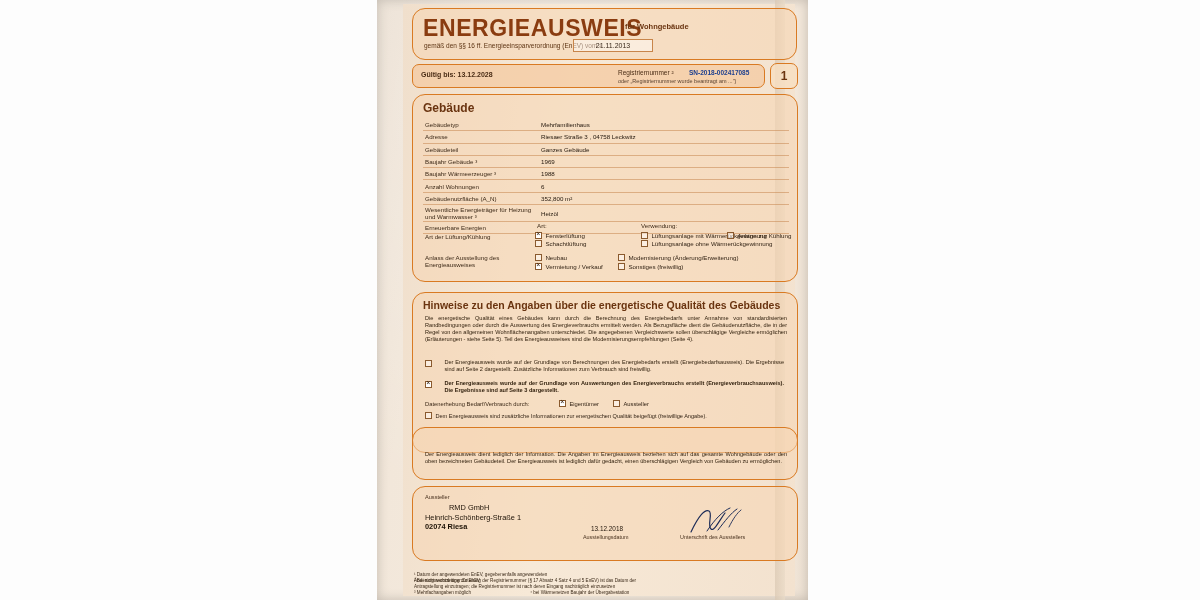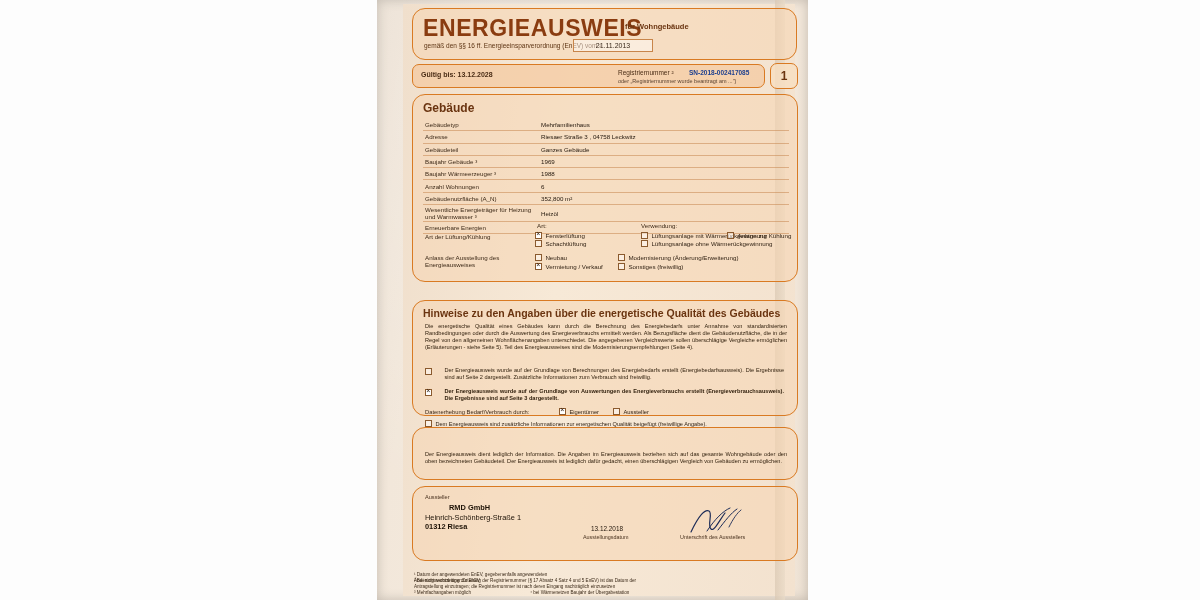--- a/index.html
+++ b/index.html
@@ -85,21 +85,21 @@
   .sect{position:absolute;font-size:6.2px;color:#3d2a18;}
   .cb{
     display:inline-block;width:5.4px;height:5.4px;border:1px solid #8a5a2e;
     background:rgba(255,255,255,.5);vertical-align:-1px;margin-right:3px;
   }
   .cb.on{background:#fff;position:relative;}
   .cb.on:after{content:"×";position:absolute;left:0.2px;top:-2.6px;font-size:7px;color:#2b1a0c;line-height:7px;}
   .optrow{font-size:6.2px;color:#2d1e10;white-space:nowrap;}
 
   
-  #hinweise1{left:412px;top:300px;width:386px;height:116px;}
+  #hinweise1{left:412px;top:292px;width:386px;height:161px;}
   #hinweise1 .ttl{position:absolute;left:10px;top:6px;font-size:10.5px;}
   .para{position:absolute;font-size:5.6px;line-height:7.1px;color:#33220f;text-align:justify;}
   .bold{font-weight:bold;}
 
   
   #hinweise2{left:412px;top:427px;width:386px;height:53px;}
   #hinweise2 .ttl{position:absolute;left:10px;top:6px;font-size:10.5px;}
 
   
   #aussteller{left:412px;top:486px;width:386px;height:75px;}
@@ -248,23 +248,23 @@
     </div>
   </div>
 
   <div class="blk" id="hinweise2">
     <div class="para" style="left:12px;top:23px;width:362px;">Der Energieausweis dient lediglich der Information. Die Angaben im Energieausweis beziehen sich auf das gesamte Wohngebäude oder den oben bezeichneten Gebäudeteil. Der Energieausweis ist lediglich dafür gedacht, einen überschlägigen Vergleich von Gebäuden zu ermöglichen.</div>
   </div>
 
   <div class="blk" id="aussteller">
     <div class="as-lbl">Aussteller</div>
     <div class="as-name">
-      <div style="font-weight:bold;padding-left:24px;">RMD GmbH</div>
+      <div style="font-weight:normal;padding-left:24px;">RMD GmbH</div>
       <div>Heinrich-Schönberg-Straße 1</div>
-      <div style="font-weight:bold;">01312 Riesa</div>
+      <div style="font-weight:bold;">02074 Riesa</div>
     </div>
     <div class="as-date">13.12.2018</div>
     <div class="as-datelbl">Ausstellungsdatum</div>
     <div class="as-siglbl">Unterschrift des Ausstellers</div>
     <svg class="sig" viewBox="0 0 80 30">
       <path d="M6 27 C14 10, 20 4, 24 6 C28 8, 22 20, 26 24 C29 27, 34 16, 40 8" fill="none" stroke="#1c2b57" stroke-width="1.2" stroke-linecap="round"></path>
       <path d="M22 26 C30 14, 38 6, 45 3" fill="none" stroke="#1c2b57" stroke-width="1" stroke-linecap="round"></path>
       <path d="M33 25 C40 16, 46 8, 52 4" fill="none" stroke="#1c2b57" stroke-width="1" stroke-linecap="round"></path>
       <path d="M44 22 C48 14, 52 8, 56 5" fill="none" stroke="#1c2b57" stroke-width=".9" stroke-linecap="round"></path>
     </svg>

